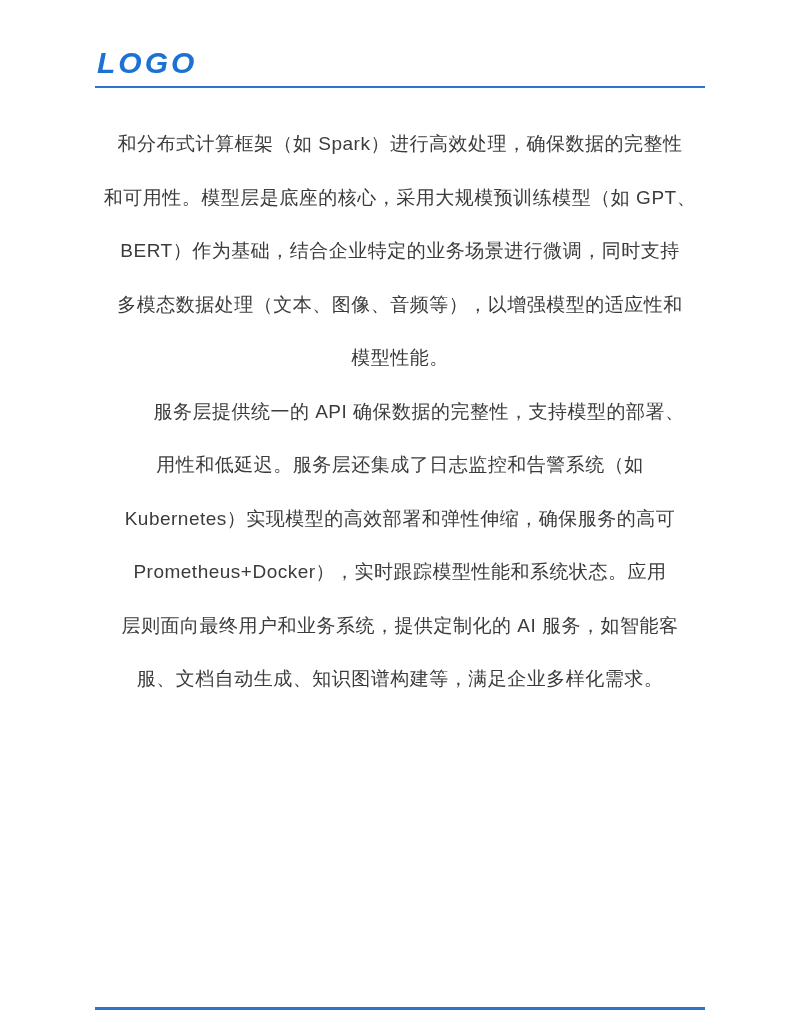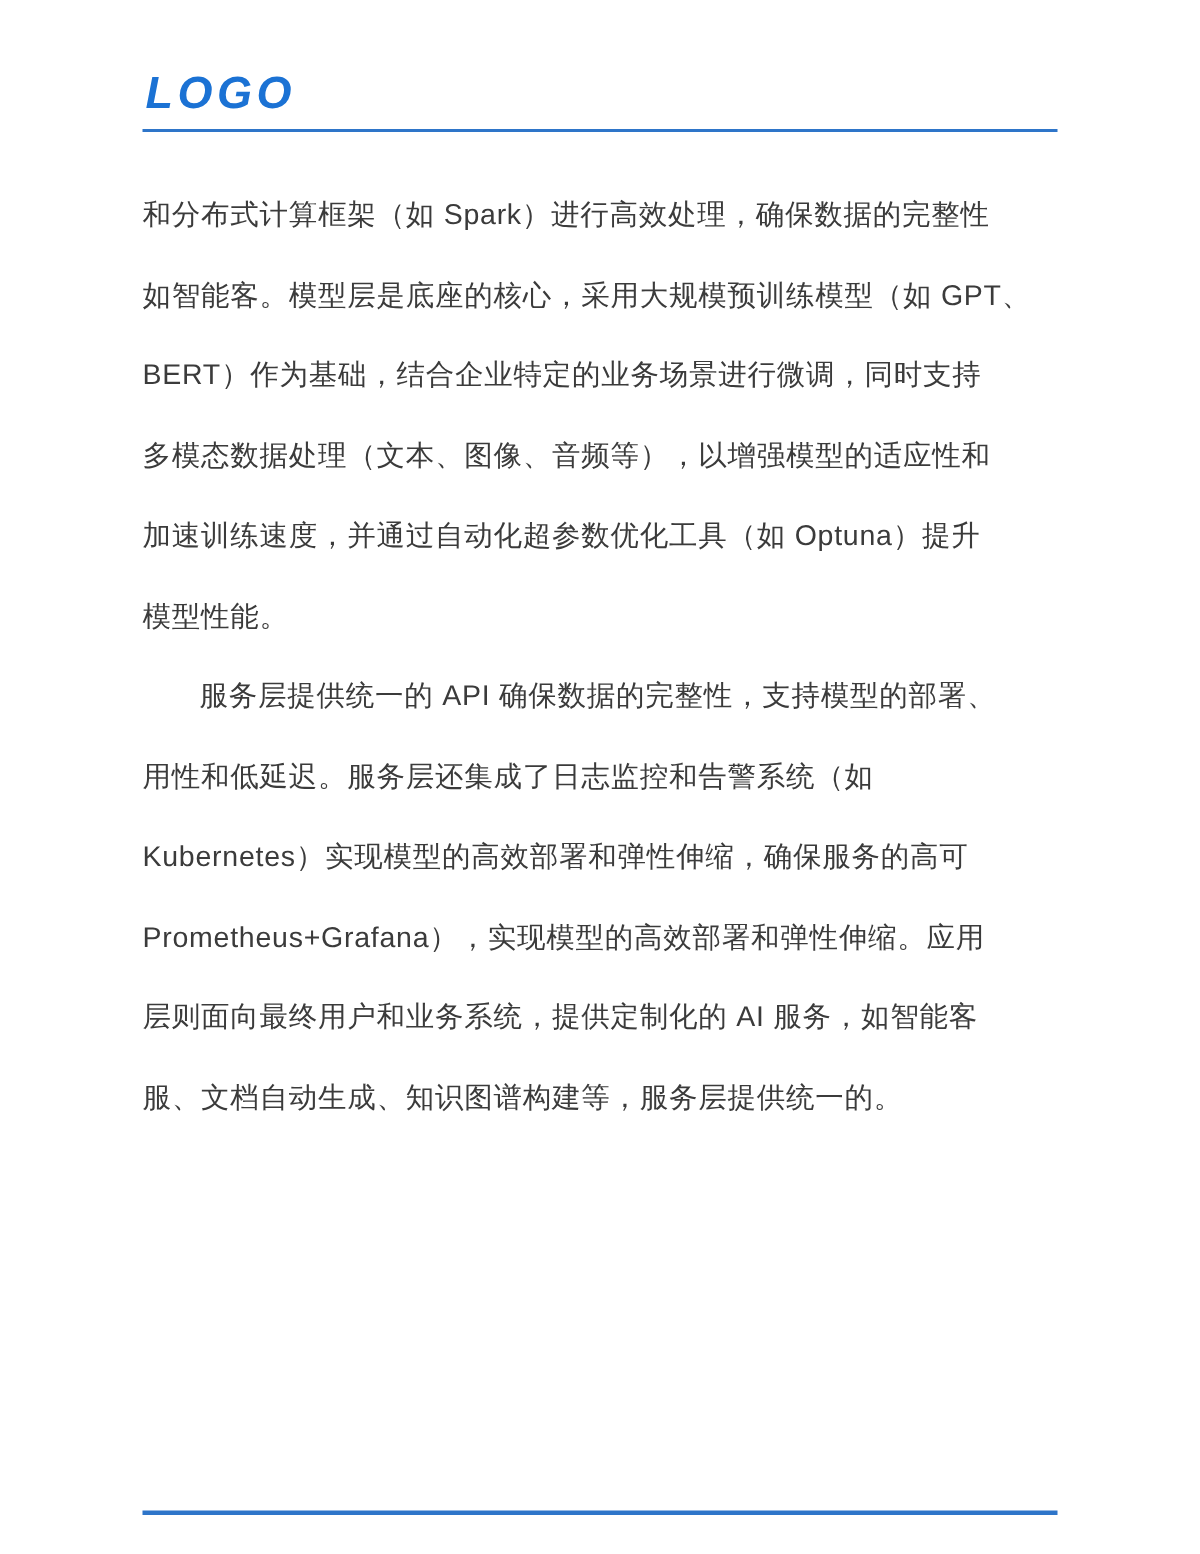--- a/index.html
+++ b/index.html
@@ -46,20 +46,21 @@
     left: 95px;
     width: 610px;
     top: 117px;
     color: #3b3b3b;
     font-size: 19px;
     line-height: 53.5px;
   }
   .text-line {
     white-space: nowrap;
     letter-spacing: 0.5px;
+    text-align: center;
   }
   .text-line.indent {
     padding-left: 38px;
   }
   .footer-rule {
     position: absolute;
     left: 95px;
     width: 610px;
     top: 1007px;
     height: 3px;
@@ -72,31 +73,30 @@
 <div class="page">
 
   <div class="header">
     <span class="logo">LOGO</span>
   </div>
   <div class="header-rule"></div>
 
   <div class="content">
     <div>
       <div class="text-line">和分布式计算框架（如 Spark）进行高效处理，确保数据的完整性</div>
-      <div class="text-line">如智能客。模型层是底座的核心，采用大规模预训练模型（如 GPT、</div>
+      <div class="text-line">和可用性。模型层是底座的核心，采用大规模预训练模型（如 GPT、</div>
       <div class="text-line">BERT）作为基础，结合企业特定的业务场景进行微调，同时支持</div>
       <div class="text-line">多模态数据处理（文本、图像、音频等），以增强模型的适应性和</div>
-      <div class="text-line">加速训练速度，并通过自动化超参数优化工具（如 Optuna）提升</div>
       <div class="text-line">模型性能。</div>
     </div>
     <div>
       <div class="text-line indent">服务层提供统一的 API 确保数据的完整性，支持模型的部署、</div>
       <div class="text-line">用性和低延迟。服务层还集成了日志监控和告警系统（如</div>
       <div class="text-line">Kubernetes）实现模型的高效部署和弹性伸缩，确保服务的高可</div>
-      <div class="text-line">Prometheus+Grafana），实现模型的高效部署和弹性伸缩。应用</div>
+      <div class="text-line">Prometheus+Docker），实时跟踪模型性能和系统状态。应用</div>
       <div class="text-line">层则面向最终用户和业务系统，提供定制化的 AI 服务，如智能客</div>
-      <div class="text-line">服、文档自动生成、知识图谱构建等，服务层提供统一的。</div>
+      <div class="text-line">服、文档自动生成、知识图谱构建等，满足企业多样化需求。</div>
     </div>
   </div>
 
   <div class="footer-rule"></div>
 
 </div>
 
 </body></html>

